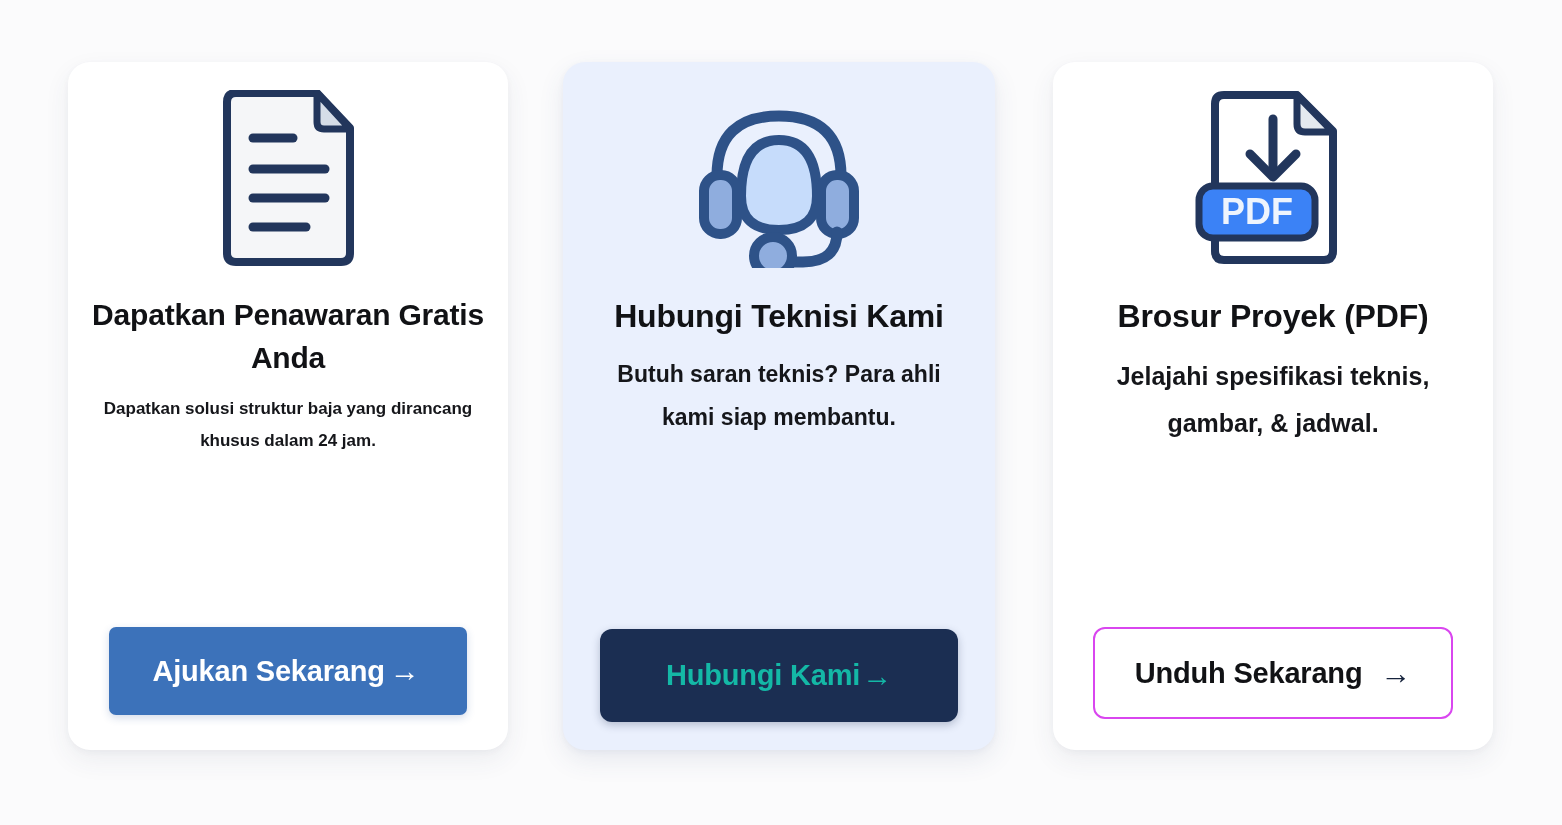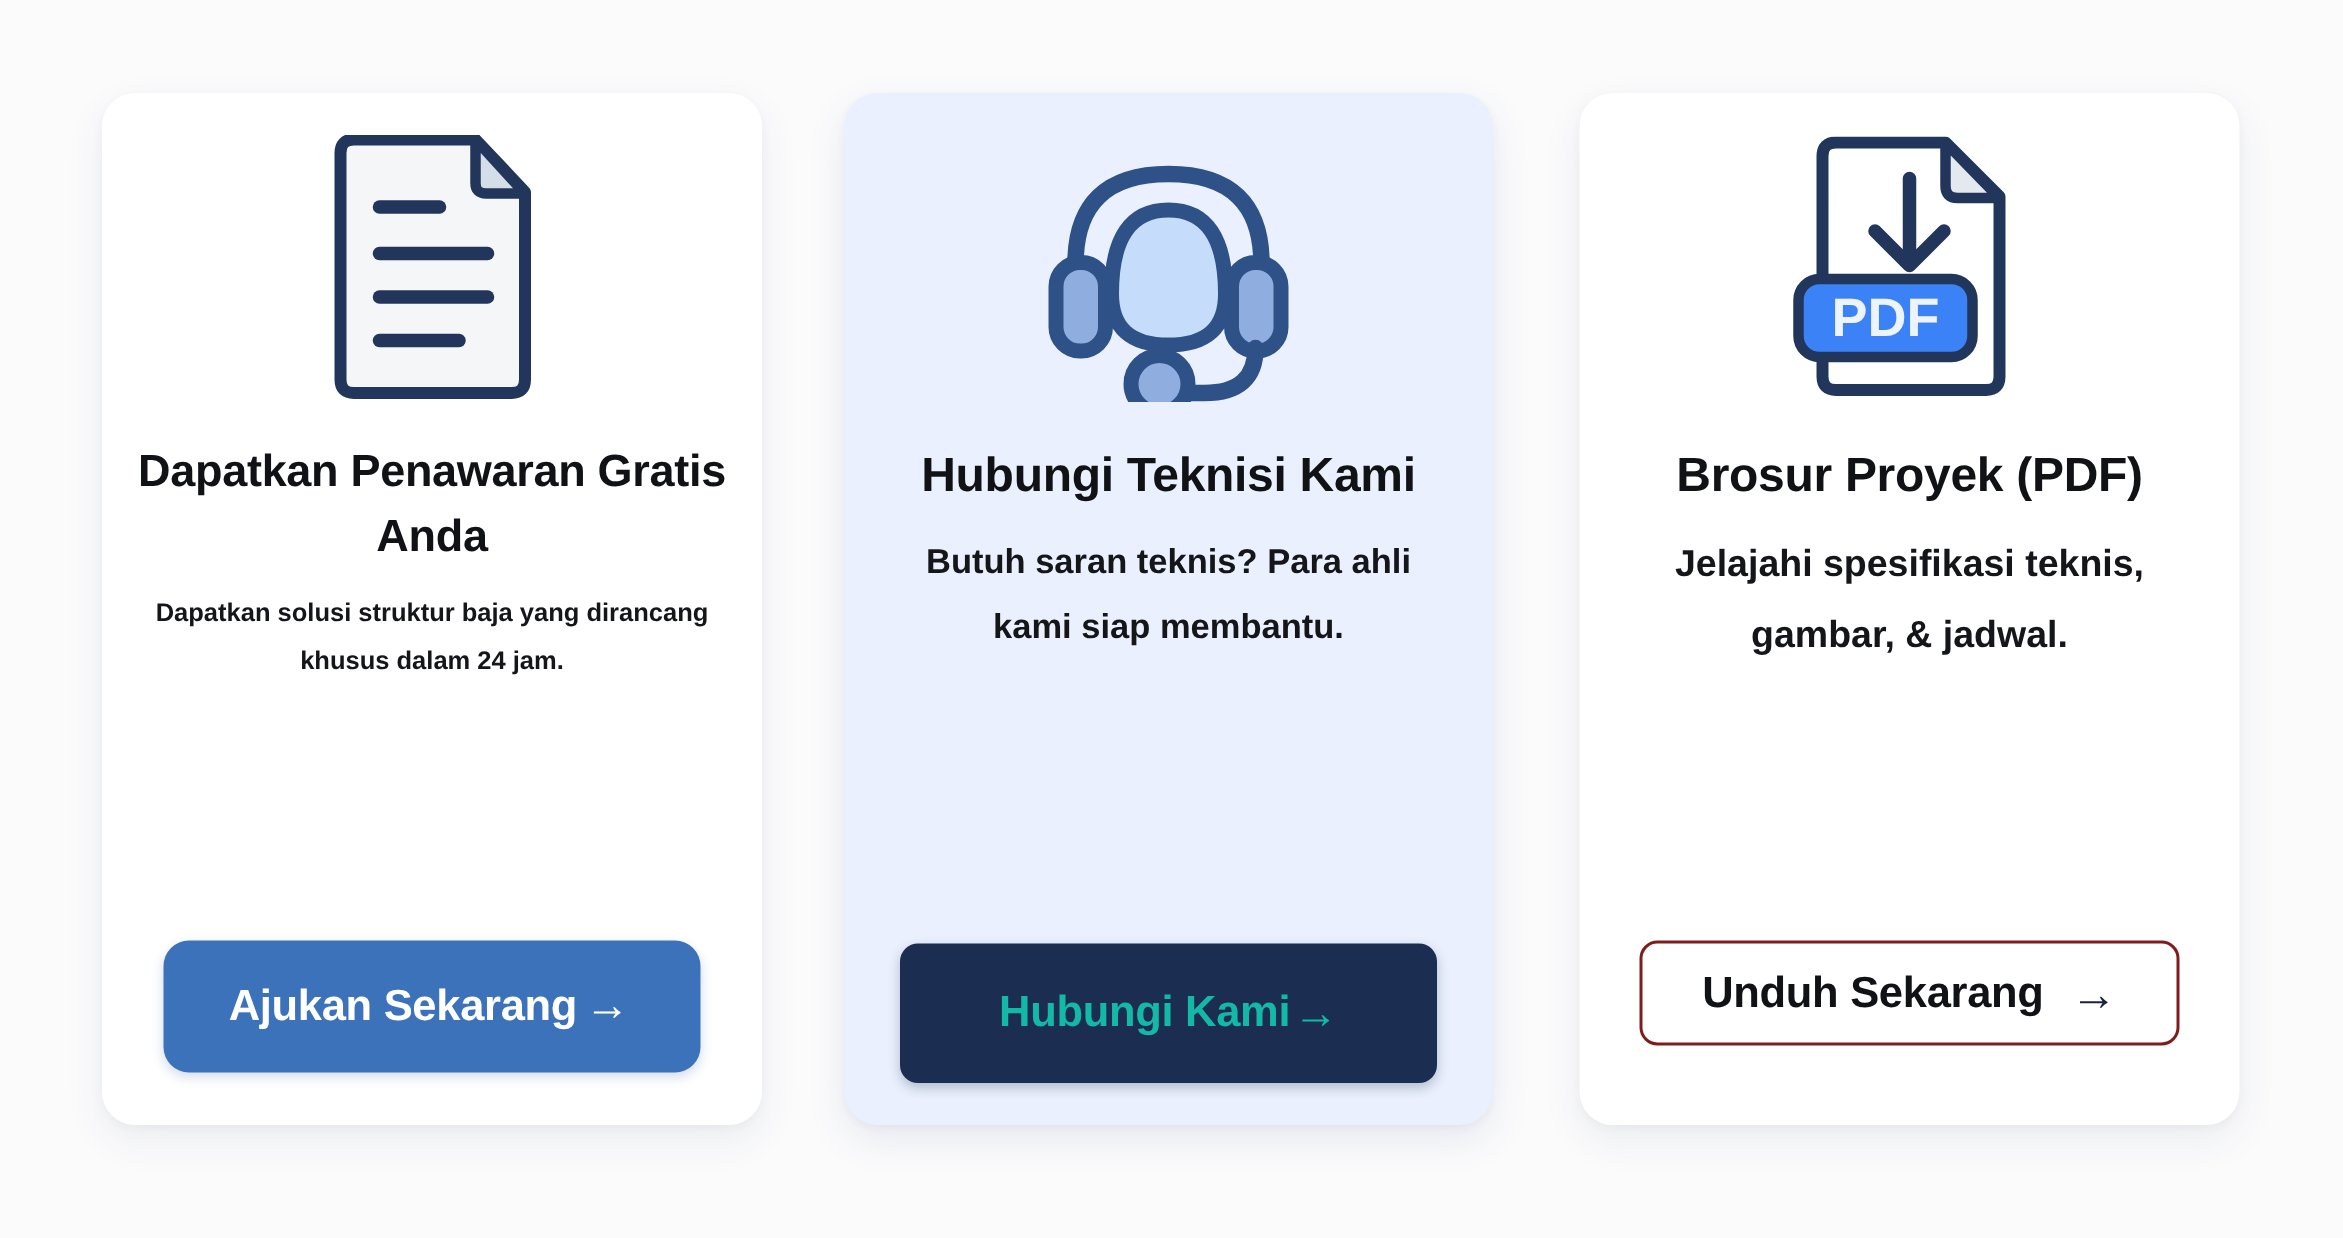--- a/index.html
+++ b/index.html
@@ -83,21 +83,21 @@
     justify-content: center;
   }
   #card-quote .btn-row    { top: 565px; }
   #card-contact .btn-row  { top: 567px; }
   #card-brochure .btn-row { top: 565px; }
 
   .btn {
     display: flex;
     align-items: center;
     justify-content: center;
-    border-radius: 17px;
+    border-radius: 7px;
     font-weight: bold;
     white-space: nowrap;
     cursor: pointer;
     user-select: none;
   }
   .btn-primary {
     width: 358px; height: 88px;
     background: #3c72ba;
     color: #ffffff;
     font-size: 29px;
@@ -108,25 +108,25 @@
   .btn-dark {
     width: 358px; height: 93px;
     background: #1b2e52;
     color: #14b8a6;
     font-size: 29px;
     letter-spacing: -0.2px;
     border-radius: 12px;
     box-shadow: 0 3px 8px rgba(20,35,70,0.25);
   }
   .btn-outline {
-    width: 360px; height: 70px;
+    width: 360px; height: 92px;
     background: #ffffff;
     color: #111215;
     font-size: 29px;
-    border: 2px solid #7f1d1d;
+    border: 2px solid #d946ef;
     border-radius: 12px;
     letter-spacing: -0.2px;
   }
   .arrow-glyph {
     font-size: 30px;
     line-height: 1;
     font-weight: normal;
     margin-left: 1px;
   }
   .btn-outline .arrow-glyph {

